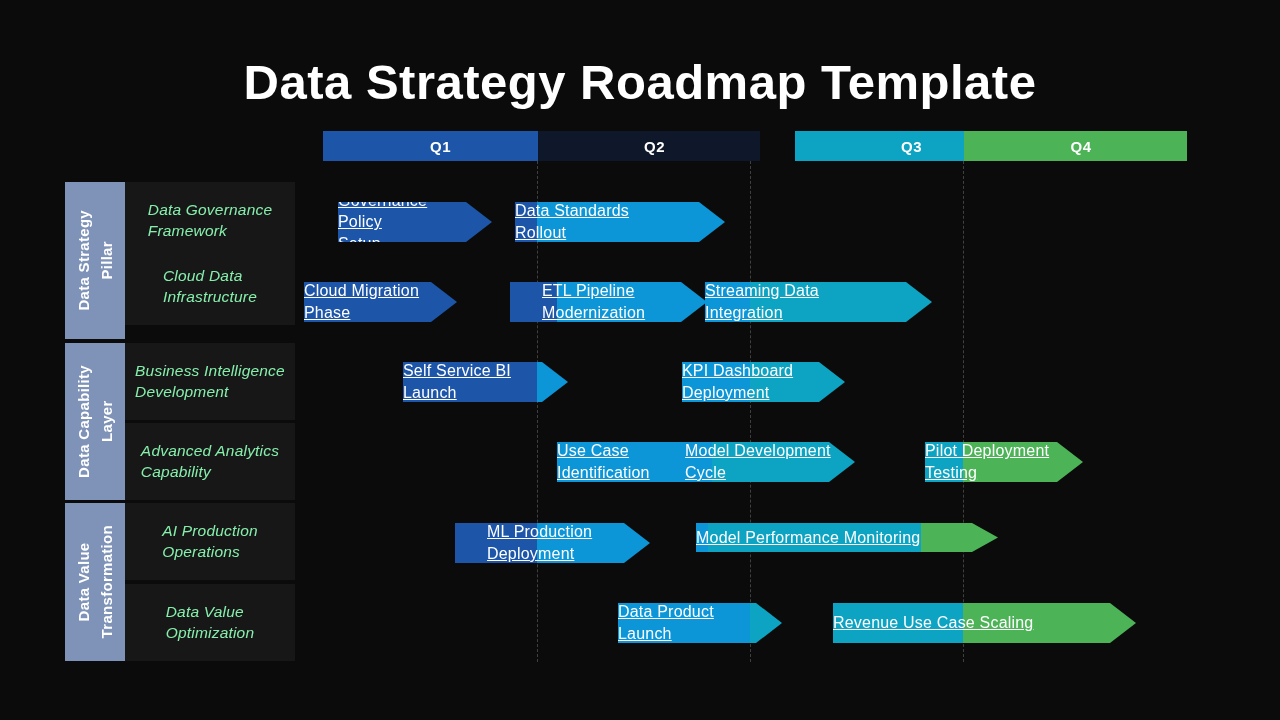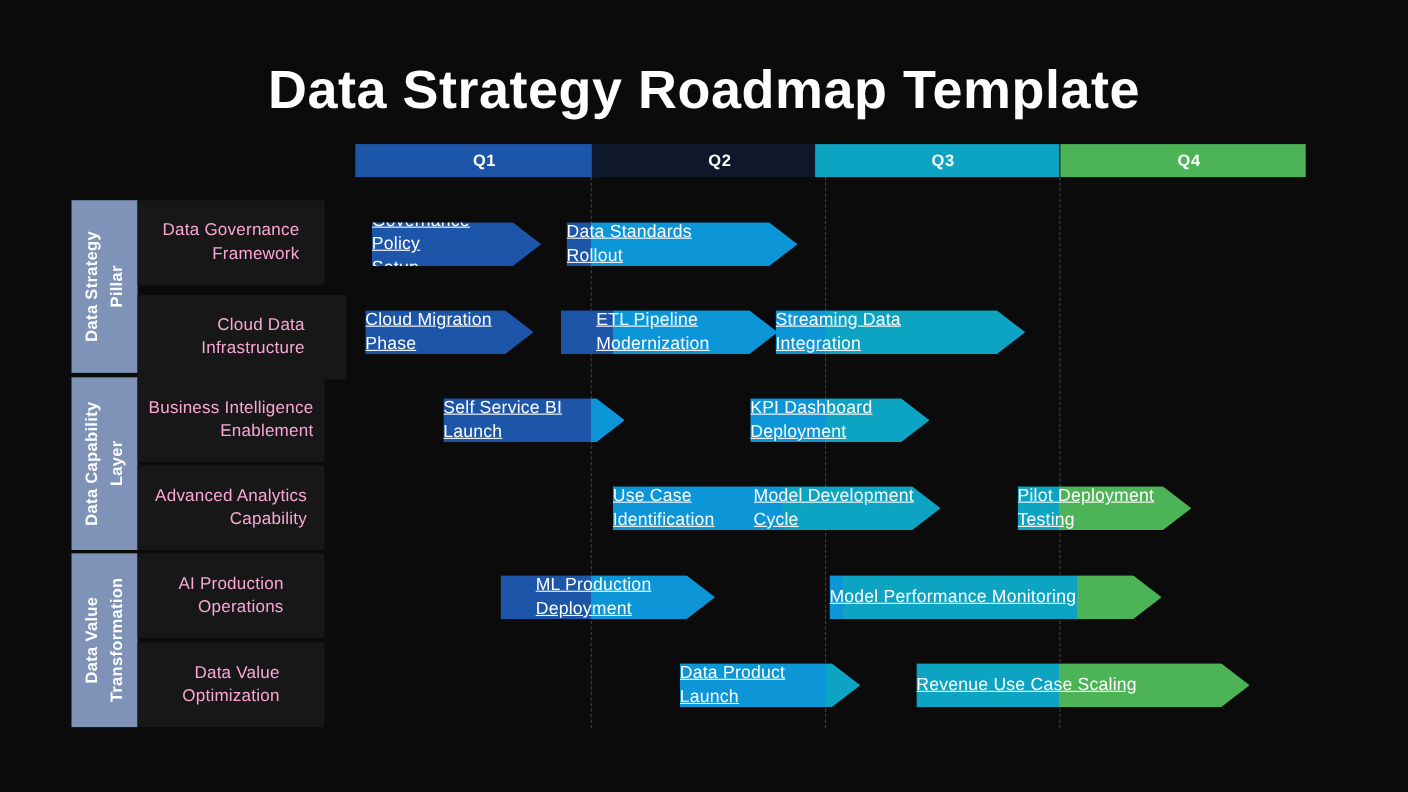--- a/index.html
+++ b/index.html
@@ -29,22 +29,22 @@
   .group-label {
     writing-mode:vertical-rl; transform:rotate(180deg);
     color:#ffffff; font-weight:bold; font-size:15px;
     text-align:center; white-space:pre-line; line-height:1.5; letter-spacing:0.3px;
   }
   .row-cell {
     position:absolute; left:125px; width:170px; background:#171717;
     display:flex; align-items:center; justify-content:center;
   }
   .row-label {
-    color:#f9a8d4; font-size:15.5px;
-    text-align:right; white-space:pre-line; line-height:1.35; letter-spacing:0.2px;
+    font-style:italic; color:#86efac; font-size:15.5px;
+    text-align:left; white-space:pre-line; line-height:1.35; letter-spacing:0.2px;
   }
   .bar {
     position:absolute; height:40px;
     clip-path:polygon(0 0, calc(100% - 26px) 0, 100% 50%, calc(100% - 26px) 100%, 0 100%);
     display:flex; align-items:center;
     filter:drop-shadow(2px 3px 2px rgba(0,0,0,0.6));
   }
   .bar-label {
     width:100%; padding-right:24px; box-sizing:border-box;
     color:#ffffff; font-size:16px;
@@ -52,48 +52,48 @@
   }
 </style>
 </head>
 <body>
 
 <div class="stage">
   <div class="title">Data Strategy Roadmap Template</div>
   <div>
       <div class="quarter" style="left: 323px; width: 213px; background: rgb(29, 86, 168);">Q1</div>
       <div class="quarter" style="left: 538px; width: 211px; background: #0f172a;">Q2</div>
-      <div class="quarter" style="left: 741px; width: 211px; background: rgb(13, 164, 195);">Q3</div>
+      <div class="quarter" style="left: 795px; width: 211px; background: rgb(13, 164, 195);">Q3</div>
       <div class="quarter" style="left: 964px; width: 212px; background: rgb(76, 179, 87);">Q4</div>
     </div>
   <div>
       <div class="vline" style="left: 537px; top: 161px; height: 501px;"></div>
       <div class="vline" style="left: 750px; top: 161px; height: 501px;"></div>
       <div class="vline" style="left: 963px; top: 161px; height: 501px;"></div>
     </div>
   <div>
       <div class="group-block" style="top: 182px; height: 157px; background: rgb(126, 147, 183);">
         <div class="group-label">Data Strategy
 Pillar</div>
       </div>
       <div class="row-cell" style="top: 182px; height: 77px; background: rgb(23, 23, 23);">
         <div class="row-label">Data Governance
 Framework</div>
       </div>
-      <div class="row-cell" style="top: 268px; height: 77px; background: rgb(23, 23, 23); padding-left: 20px;">
+      <div class="row-cell" style="top: 248px; height: 77px; background: rgb(23, 23, 23);">
         <div class="row-label">Cloud Data
 Infrastructure</div>
       </div>
       <div class="group-block" style="top: 343px; height: 157px; background: rgb(126, 147, 183);">
         <div class="group-label">Data Capability
 Layer</div>
       </div>
       <div class="row-cell" style="top: 343px; height: 77px; background: rgb(23, 23, 23);">
         <div class="row-label">Business Intelligence
-Enablement</div>
+Development</div>
       </div>
       <div class="row-cell" style="top: 423px; height: 77px; background: rgb(23, 23, 23);">
         <div class="row-label">Advanced Analytics
 Capability</div>
       </div>
       <div class="group-block" style="top: 503px; height: 158px; background: rgb(126, 147, 183);">
         <div class="group-label">Data Value
 Transformation</div>
       </div>
       <div class="row-cell" style="top: 503px; height: 77px; background: rgb(23, 23, 23);">
@@ -107,21 +107,21 @@
     </div>
   <div>
       <div class="bar" style="left: 338px; width: 154px; top: 202px; height: 40px; background: rgb(29, 86, 168);">
         <div class="bar-label">Governance Policy
 Setup</div>
       </div>
       <div class="bar" style="left: 515px; width: 210px; top: 202px; height: 40px; background: linear-gradient(90deg, rgb(29, 86, 168) 0px, rgb(29, 86, 168) 22px, rgb(12, 150, 216) 22px, rgb(12, 150, 216) 100%);">
         <div class="bar-label">Data Standards
 Rollout</div>
       </div>
-      <div class="bar" style="left: 332px; width: 153px; top: 282px; height: 40px; background: rgb(29, 86, 168);">
+      <div class="bar" style="left: 304px; width: 153px; top: 282px; height: 40px; background: rgb(29, 86, 168);">
         <div class="bar-label">Cloud Migration
 Phase</div>
       </div>
       <div class="bar" style="left: 510px; width: 165px; top: 282px; height: 40px; background: linear-gradient(90deg, rgb(29, 86, 168) 0px, rgb(29, 86, 168) 47px, rgb(12, 150, 216) 47px, rgb(12, 150, 216) 100%); padding-left: 32px;">
         <div class="bar-label">ETL Pipeline
 Modernization</div>
       </div>
       <div class="bar" style="left: 705px; width: 227px; top: 282px; height: 40px; background: linear-gradient(90deg, rgb(12, 150, 216) 0px, rgb(12, 150, 216) 45px, rgb(13, 164, 195) 45px, rgb(13, 164, 195) 100%);">
         <div class="bar-label">Streaming Data
 Integration</div>
@@ -143,21 +143,21 @@
 Cycle</div>
       </div>
       <div class="bar" style="left: 925px; width: 158px; top: 442px; height: 40px; background: linear-gradient(90deg, rgb(13, 164, 195) 0px, rgb(13, 164, 195) 38px, rgb(76, 179, 87) 38px, rgb(76, 179, 87) 100%);">
         <div class="bar-label">Pilot Deployment
 Testing</div>
       </div>
       <div class="bar" style="left: 455px; width: 163px; top: 523px; height: 40px; background: linear-gradient(90deg, rgb(29, 86, 168) 0px, rgb(29, 86, 168) 82px, rgb(12, 150, 216) 82px, rgb(12, 150, 216) 100%); padding-left: 32px;">
         <div class="bar-label">ML Production
 Deployment</div>
       </div>
-      <div class="bar" style="left: 754px; width: 302px; top: 523px; height: 40px; background: linear-gradient(90deg, rgb(12, 150, 216) 0px, rgb(12, 150, 216) 12px, rgb(13, 164, 195) 12px, rgb(13, 164, 195) 225px, rgb(76, 179, 87) 225px, rgb(76, 179, 87) 100%);">
+      <div class="bar" style="left: 696px; width: 302px; top: 523px; height: 29px; background: linear-gradient(90deg, rgb(12, 150, 216) 0px, rgb(12, 150, 216) 12px, rgb(13, 164, 195) 12px, rgb(13, 164, 195) 225px, rgb(76, 179, 87) 225px, rgb(76, 179, 87) 100%);">
         <div class="bar-label">Model Performance Monitoring</div>
       </div>
       <div class="bar" style="left: 618px; width: 164px; top: 603px; height: 40px; background: linear-gradient(90deg, rgb(12, 150, 216) 0px, rgb(12, 150, 216) 132px, rgb(13, 164, 195) 132px, rgb(13, 164, 195) 100%);">
         <div class="bar-label">Data Product Launch</div>
       </div>
       <div class="bar" style="left: 833px; width: 303px; top: 603px; height: 40px; background: linear-gradient(90deg, rgb(13, 164, 195) 0px, rgb(13, 164, 195) 130px, rgb(76, 179, 87) 130px, rgb(76, 179, 87) 100%);">
         <div class="bar-label">Revenue Use Case Scaling</div>
       </div>
     </div>
 </div>

